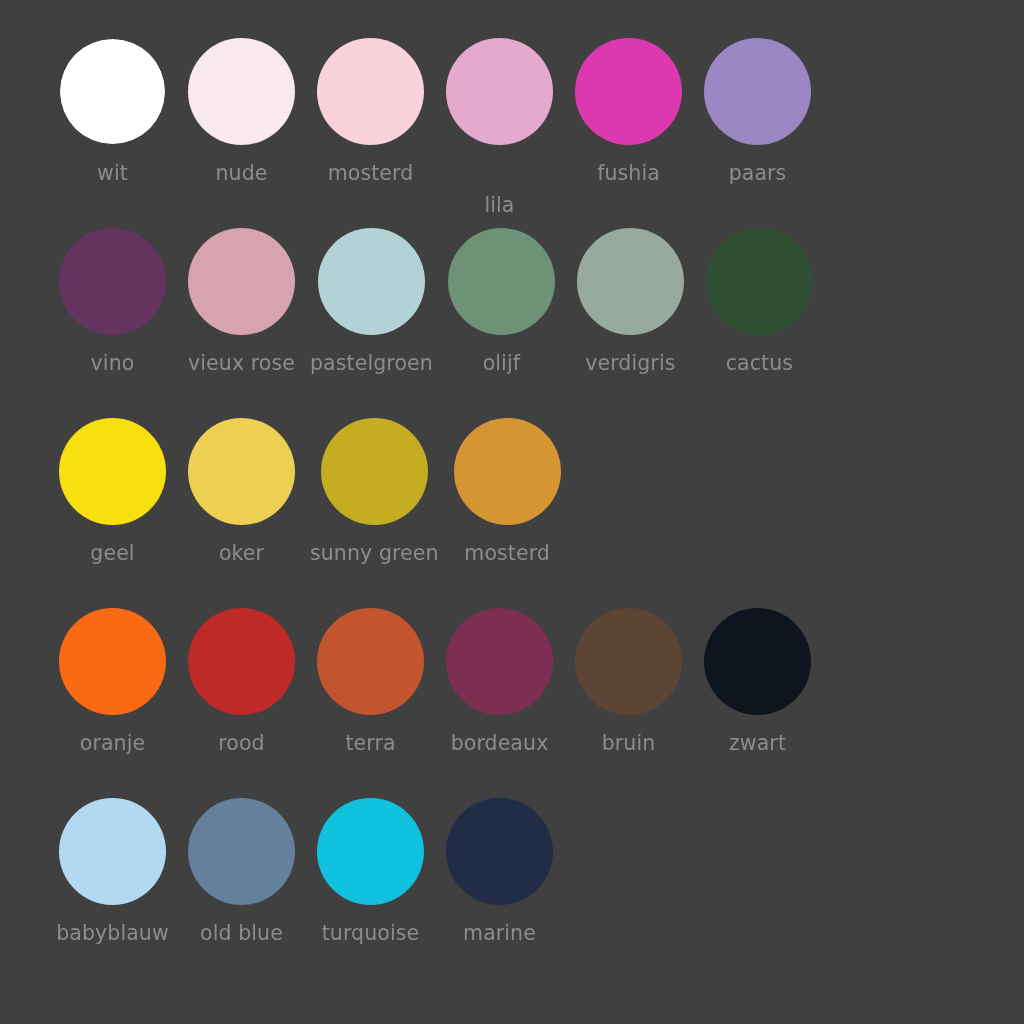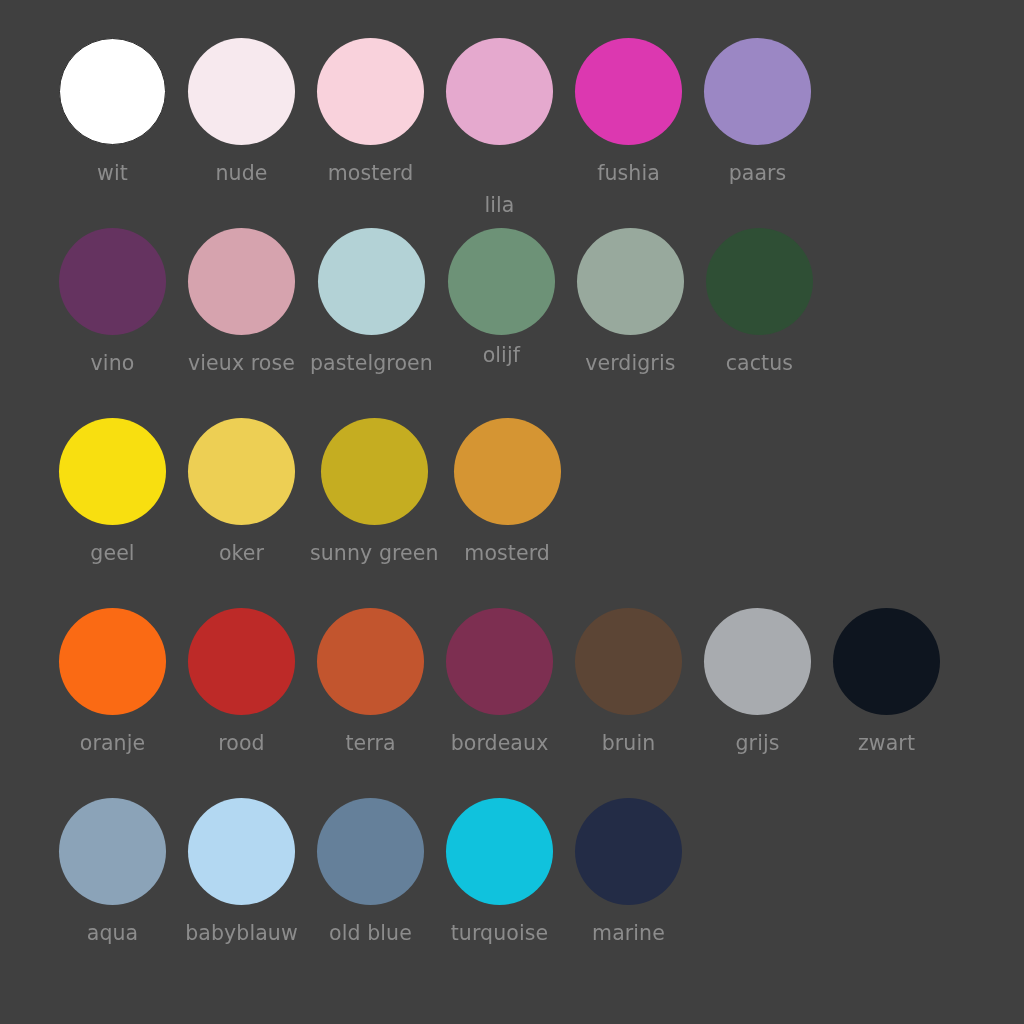--- a/index.html
+++ b/index.html
@@ -111,21 +111,21 @@
       <div class="swatch-cell">
         <div class="swatch-dot" style="background: rgb(214, 163, 174);"></div>
         <div class="swatch-label" style="color: rgb(140, 140, 140);">vieux rose</div>
       </div>
       <div class="swatch-cell">
         <div class="swatch-dot" style="background: rgb(179, 210, 214);"></div>
         <div class="swatch-label" style="color: rgb(140, 140, 140);">pastelgroen</div>
       </div>
       <div class="swatch-cell">
         <div class="swatch-dot" style="background: rgb(109, 146, 119);"></div>
-        <div class="swatch-label" style="color: rgb(140, 140, 140); margin-top: 8px;">olijf</div>
+        <div class="swatch-label" style="color: rgb(140, 140, 140);">olijf</div>
       </div>
       <div class="swatch-cell">
         <div class="swatch-dot" style="background: rgb(152, 169, 157);"></div>
         <div class="swatch-label" style="color: rgb(140, 140, 140);">verdigris</div>
       </div>
       <div class="swatch-cell">
         <div class="swatch-dot" style="background: rgb(47, 79, 53);"></div>
         <div class="swatch-label" style="color: rgb(140, 140, 140);">cactus</div>
       </div>
     </div>
@@ -162,33 +162,25 @@
       </div>
       <div class="swatch-cell">
         <div class="swatch-dot" style="background: rgb(125, 47, 81);"></div>
         <div class="swatch-label" style="color: rgb(140, 140, 140);">bordeaux</div>
       </div>
       <div class="swatch-cell">
         <div class="swatch-dot" style="background: rgb(92, 69, 53);"></div>
         <div class="swatch-label" style="color: rgb(140, 140, 140);">bruin</div>
       </div>
       <div class="swatch-cell">
-        <div class="swatch-dot" style="background: rgb(168, 171, 175);"></div>
-        <div class="swatch-label" style="color: rgb(140, 140, 140);">grijs</div>
-      </div>
-      <div class="swatch-cell">
         <div class="swatch-dot" style="background: rgb(14, 21, 31);"></div>
         <div class="swatch-label" style="color: rgb(140, 140, 140);">zwart</div>
       </div>
     </div>
     <div class="swatch-row row-last">
-      <div class="swatch-cell">
-        <div class="swatch-dot" style="background: rgb(139, 163, 184);"></div>
-        <div class="swatch-label" style="color: rgb(140, 140, 140);">aqua</div>
-      </div>
       <div class="swatch-cell">
         <div class="swatch-dot" style="background: rgb(179, 216, 242);"></div>
         <div class="swatch-label" style="color: rgb(140, 140, 140);">babyblauw</div>
       </div>
       <div class="swatch-cell">
         <div class="swatch-dot" style="background: rgb(101, 128, 154);"></div>
         <div class="swatch-label" style="color: rgb(140, 140, 140);">old blue</div>
       </div>
       <div class="swatch-cell">
         <div class="swatch-dot" style="background: rgb(16, 194, 221);"></div>

